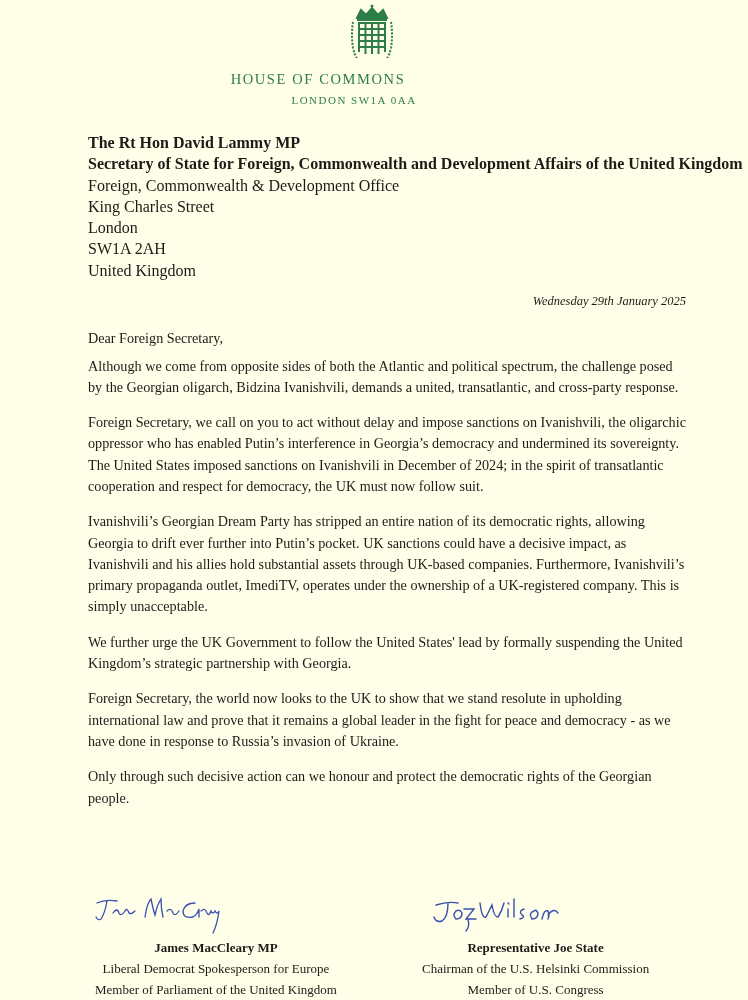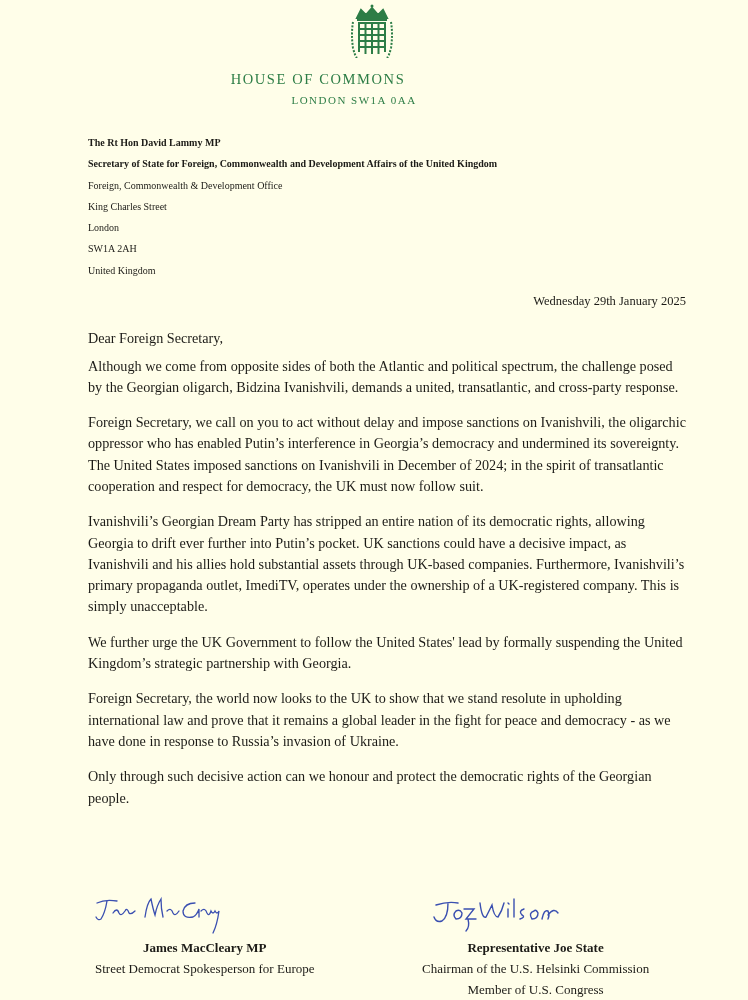--- a/index.html
+++ b/index.html
@@ -11,24 +11,24 @@
     position: relative;
   }
   .letterhead { position: absolute; top: 0; left: 0; width: 748px; text-align: center; }
   .crest { position: absolute; left: 347px; top: 4px; width: 50px; height: 54px; }
   .house { position: absolute; top: 71px; left: 0; width: 636px; text-align: center;
     color: #2d7d46; font-size: 14.5px; letter-spacing: 1.6px; }
   .london { position: absolute; top: 94px; left: 0; width: 708px; text-align: center;
     color: #2d7d46; font-size: 11px; letter-spacing: 1.5px; }
 
   .recipient { position: absolute; left: 88px; top: 132px; }
-  .recipient .line { font-size: 10px; line-height: 21.3px; white-space: nowrap; }
+  .recipient .line { font-size: 16px; line-height: 21.3px; white-space: nowrap; }
   .recipient .bold { font-weight: bold; }
 
-  .date { position: absolute; right: 62px; top: 294px; font-size: 12.5px; }
+  .date { position: absolute; right: 62px; top: 294px; font-size: 12.5px; font-style: italic; }
 
   .body { position: absolute; left: 88px; top: 328px; width: 600px; }
   .salutation { font-size: 14.2px; line-height: 21.5px; margin-bottom: 6px; }
   .para { font-size: 14.2px; line-height: 21.3px; margin: 0 0 14px 0; }
 
   .sig { position: absolute; top: 895px; text-align: center; }
   .sig.left { left: 95px; }
   .sig.right { left: 422px; }
   .sig svg { display: block; }
   .sig .name { font-weight: bold; font-size: 13px; line-height: 21px; }
@@ -90,21 +90,22 @@
     <g fill="none" stroke="#3a4fb0" stroke-width="1.3" stroke-linecap="round">
       <path d="M2 8 Q10 4 22 6 M12 6 Q10 18 6 24 Q3 26 1 22"></path>
       <path d="M18 18 Q22 12 24 18 Q26 22 30 16 Q32 12 34 18 Q36 20 40 16"></path>
       <path d="M50 22 Q52 8 56 4 Q58 14 60 20 Q62 10 66 4 Q66 14 68 22"></path>
       <path d="M72 16 Q76 12 78 18 Q80 22 84 16"></path>
       <path d="M100 8 Q90 8 88 16 Q88 24 98 22 Q102 20 104 14 L104 22"></path>
       <path d="M106 16 Q110 12 112 18 Q114 22 116 16 Q118 20 120 16 Q122 20 124 16 Q122 30 118 38"></path>
     </g>
   </svg>
   <div class="name">James MacCleary MP</div>
-  <div class="role">Street Democrat Spokesperson for Europe</div>
+  <div class="role">Liberal Democrat Spokesperson for Europe</div>
+  <div class="role">Member of Parliament of the United Kingdom</div>
 </div>
 
 <div class="sig right">
   <svg width="130" height="42" viewBox="0 0 130 42" style="margin-left:8px">
     <g fill="none" stroke="#3a4fb0" stroke-width="1.4" stroke-linecap="round">
       <path d="M6 10 Q18 6 28 8 M18 8 Q18 22 12 26 Q6 28 4 22"></path>
       <path d="M26 16 Q22 20 26 24 Q32 24 32 18 Q30 14 26 16"></path>
       <path d="M34 14 L44 14 L36 24 L46 24 M38 24 Q40 32 36 36"></path>
       <path d="M50 8 Q52 24 56 22 Q60 14 62 10 Q64 22 68 22 Q72 16 74 8"></path>
       <path d="M78 14 L78 22 M78 8 L79 9"></path>

